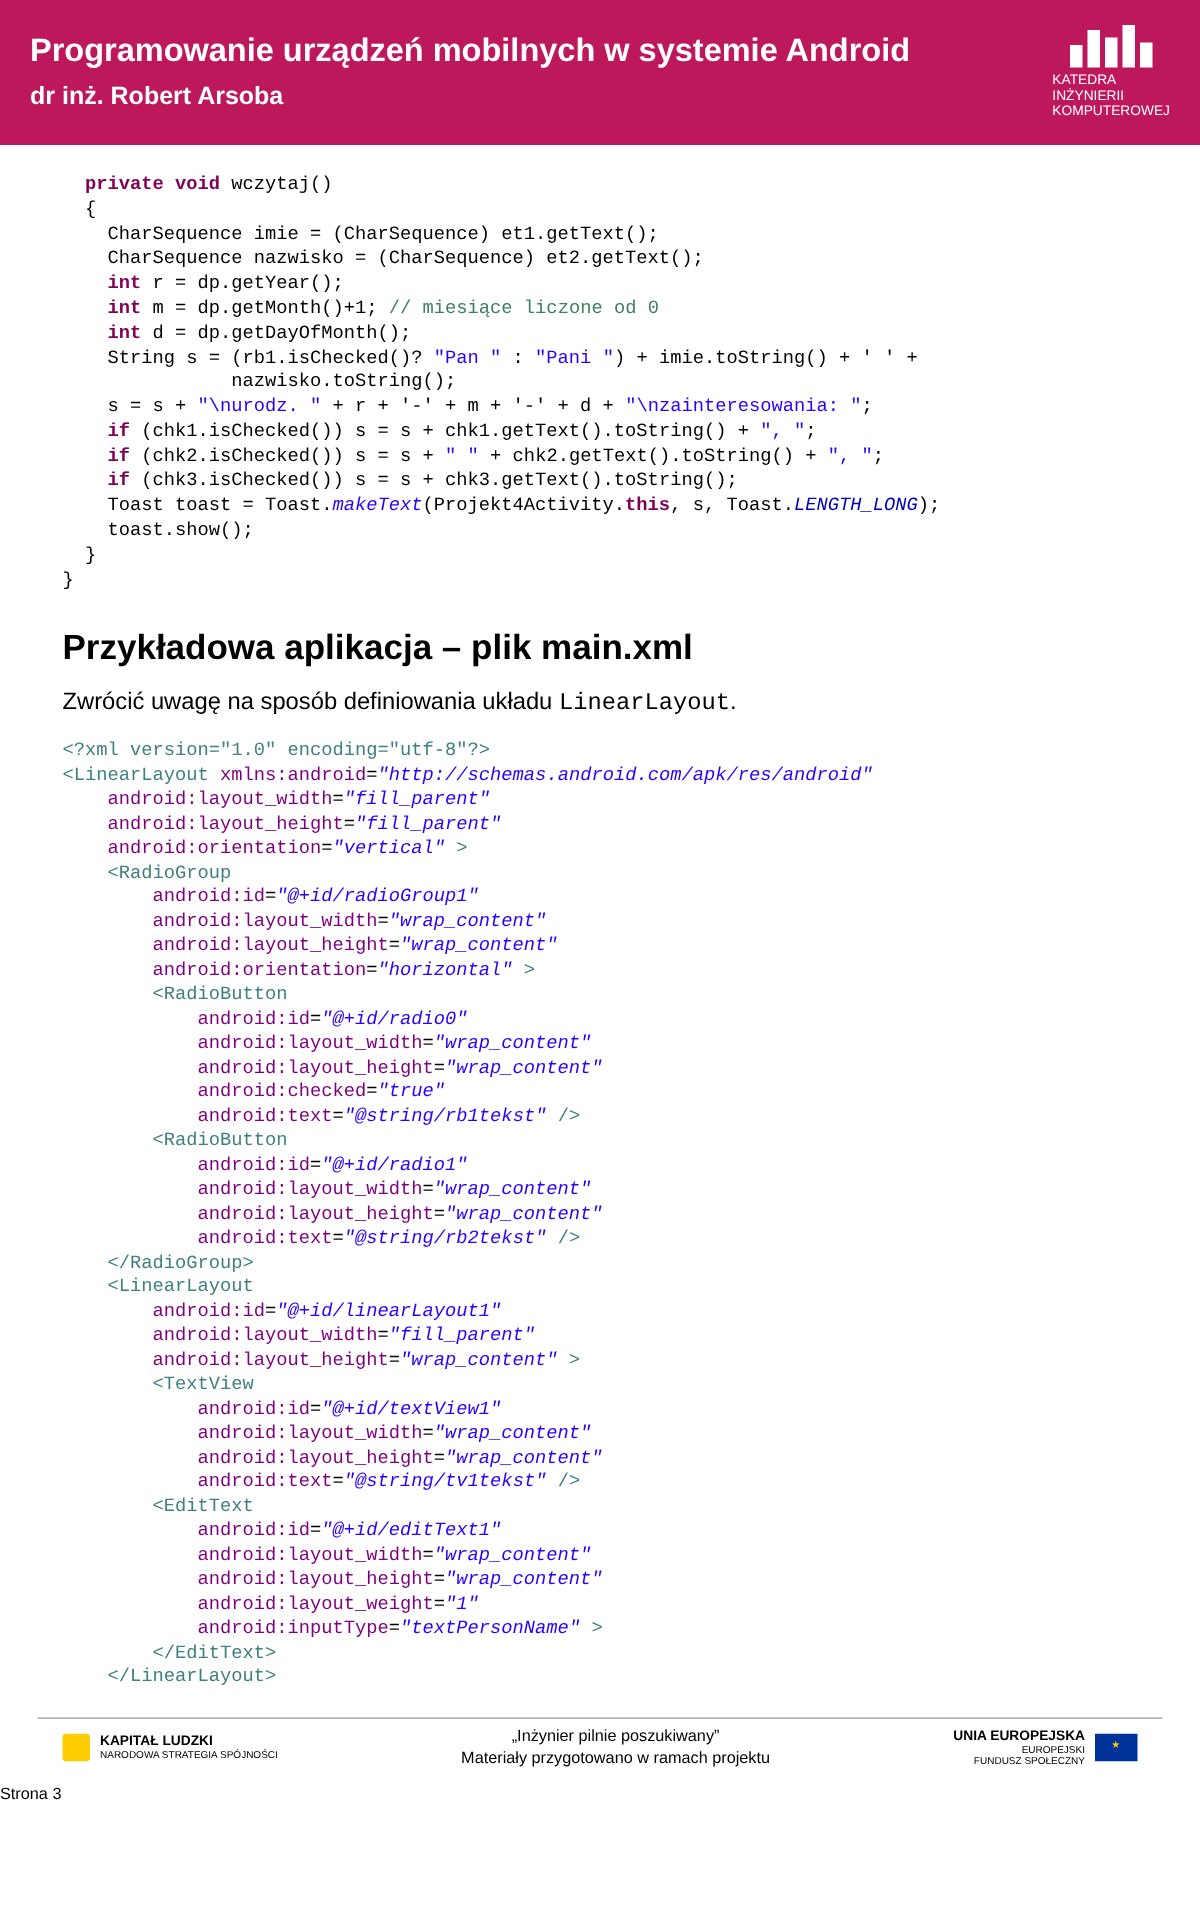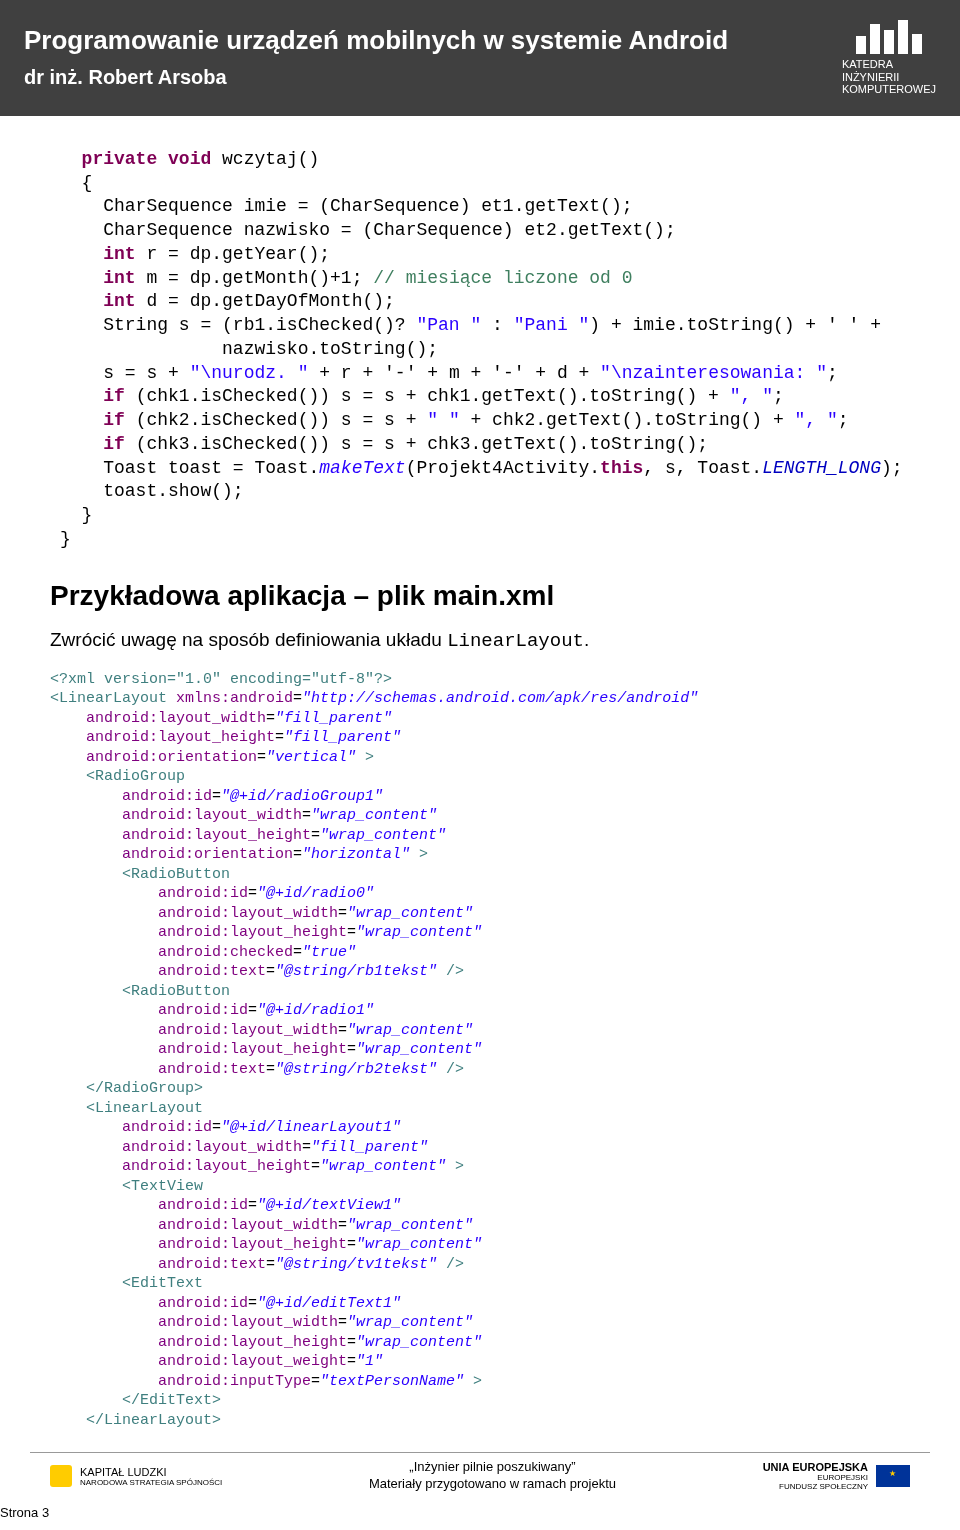--- a/index.html
+++ b/index.html
@@ -4,21 +4,21 @@
 <style>
   body {
     margin: 0;
     padding: 0;
     font-family: Arial, Helvetica, sans-serif;
     background: #fff;
     color: #000;
     width: 960px;
   }
   .header {
-    background: #404040;
+    background: #be185d;
     padding: 18px 24px 20px 24px;
     display: flex;
     justify-content: space-between;
     align-items: center;
   }
   .header-left { color: #fff; }
   .header-title {
     font-size: 26px;
     font-weight: bold;
     margin: 0 0 10px 0;
@@ -44,23 +44,23 @@
   }
   .header-logo .bar {
     width: 10px;
     background: #fff;
   }
   .content {
     padding: 22px 50px 10px 50px;
   }
   pre.code {
     font-family: Consolas, "Courier New", monospace;
-    font-size: 18px;
+    font-size: 15px;
     line-height: 1.32;
-    margin: 10px;
+    margin: 0;
     white-space: pre;
   }
   .kw { color: #7f0055; font-weight: bold; }
   .str { color: #2a00ff; }
   .static-i { color: #2a00ff; font-style: italic; }
   .static { color: #0000c0; font-style: italic; }
   .this { color: #7f0055; font-weight: bold; }
   .comm { color: #3f7f5f; }
   h2.section {
     font-size: 28px;
@@ -192,21 +192,21 @@
 <span>            </span><span class="xattr">android:inputType</span>=<span class="xval">"textPersonName"</span><span class="xtag"> &gt;</span>
 <span class="xtag">        &lt;/EditText&gt;</span>
 <span class="xtag">    &lt;/LinearLayout&gt;</span></pre>
 
 </div>
 
 <div class="footer">
   <div class="footer-left">
     <div class="kl-logo"></div>
     <div>
-      <div style="font-weight:normal">KAPITAŁ LUDZKI</div>
+      <div style="font-weight:bold">KAPITAŁ LUDZKI</div>
       <div style="font-size:8px">NARODOWA STRATEGIA SPÓJNOŚCI</div>
     </div>
   </div>
   <div class="footer-center">
     <div>„Inżynier pilnie poszukiwany”</div>
     <div>Materiały przygotowano w ramach projektu</div>
   </div>
   <div class="footer-right">
     <div style="text-align:right">
       <div style="font-weight:bold">UNIA EUROPEJSKA</div>

